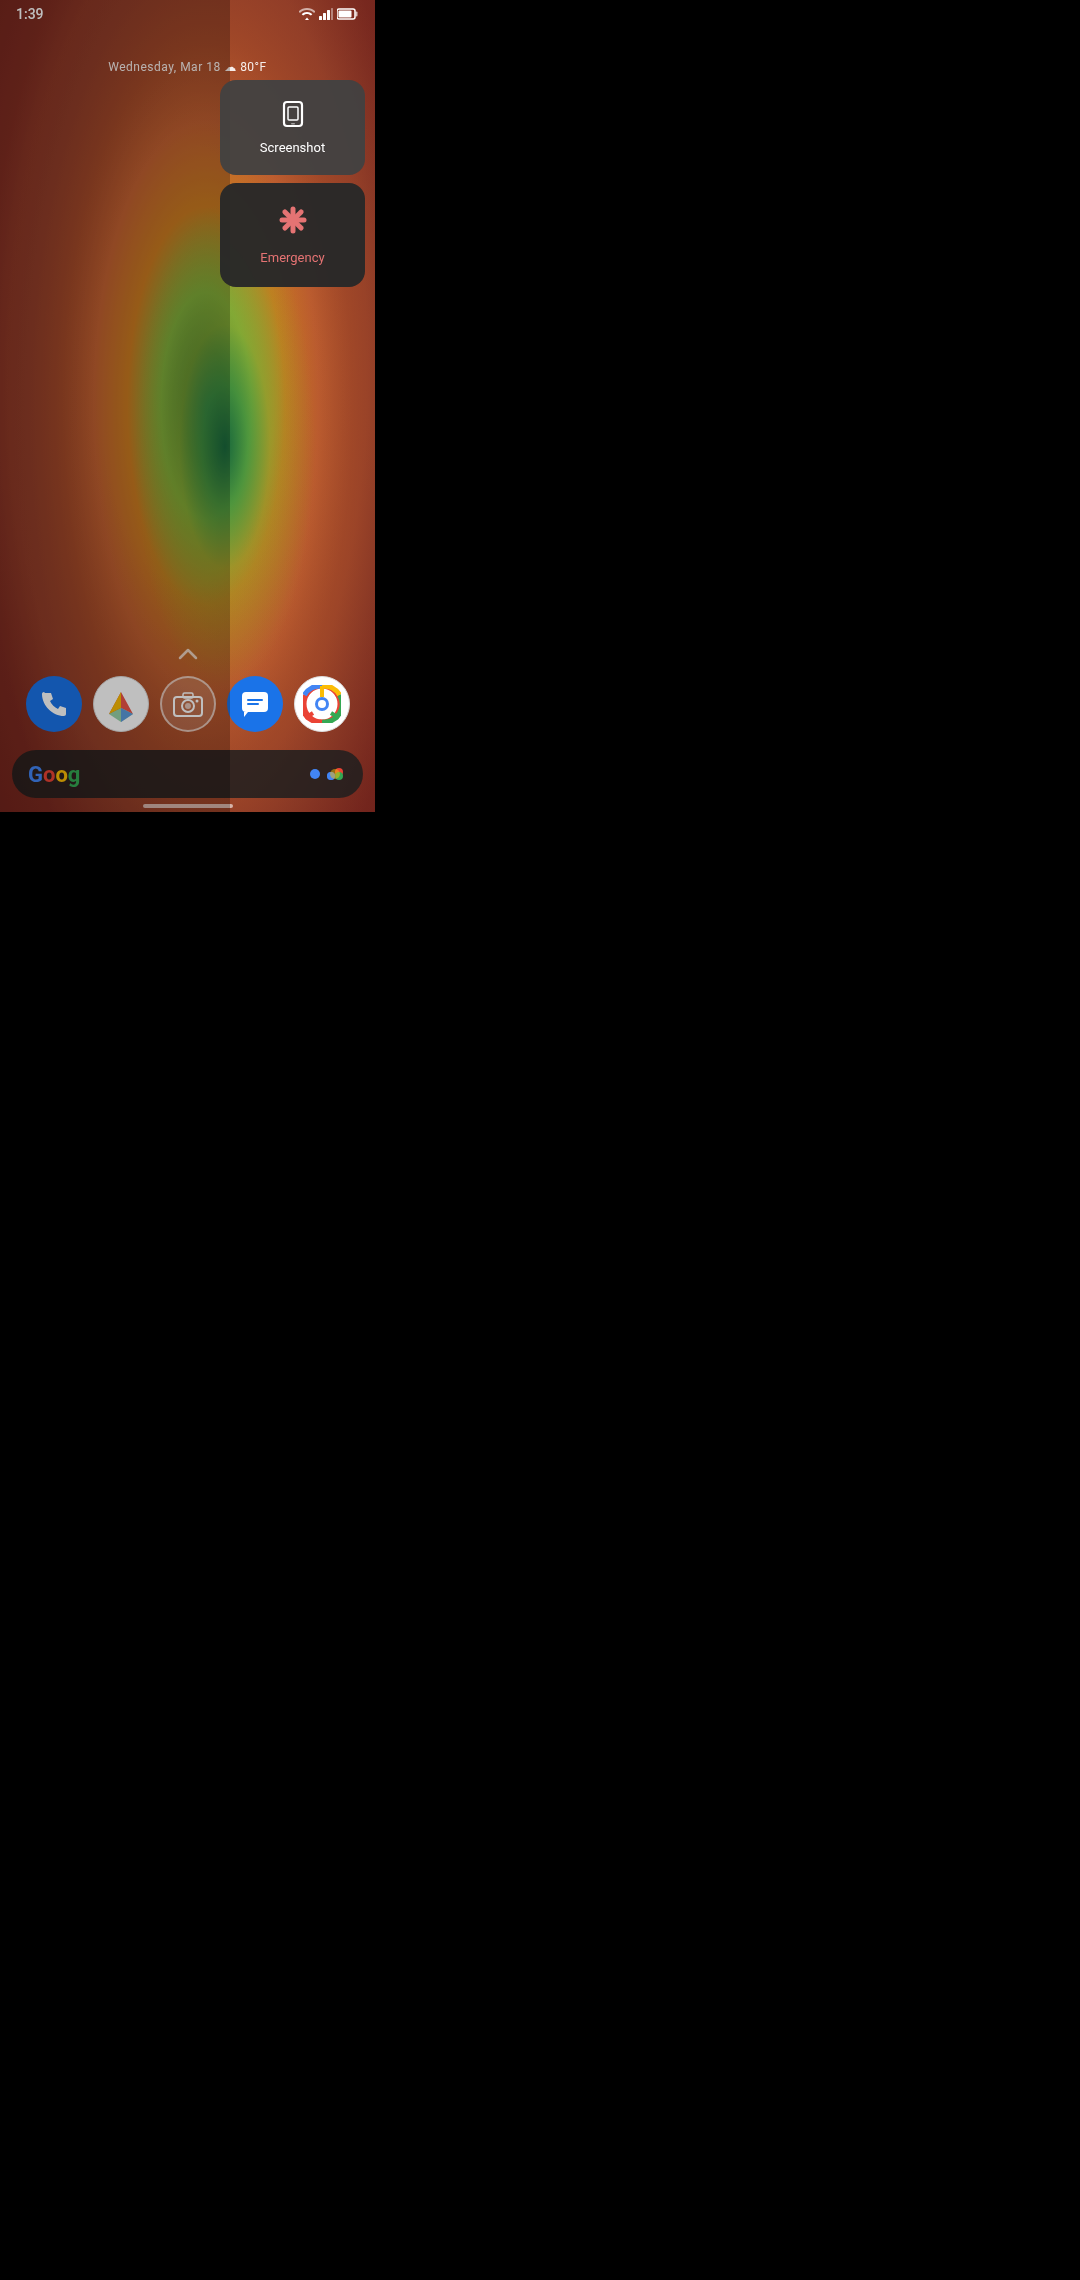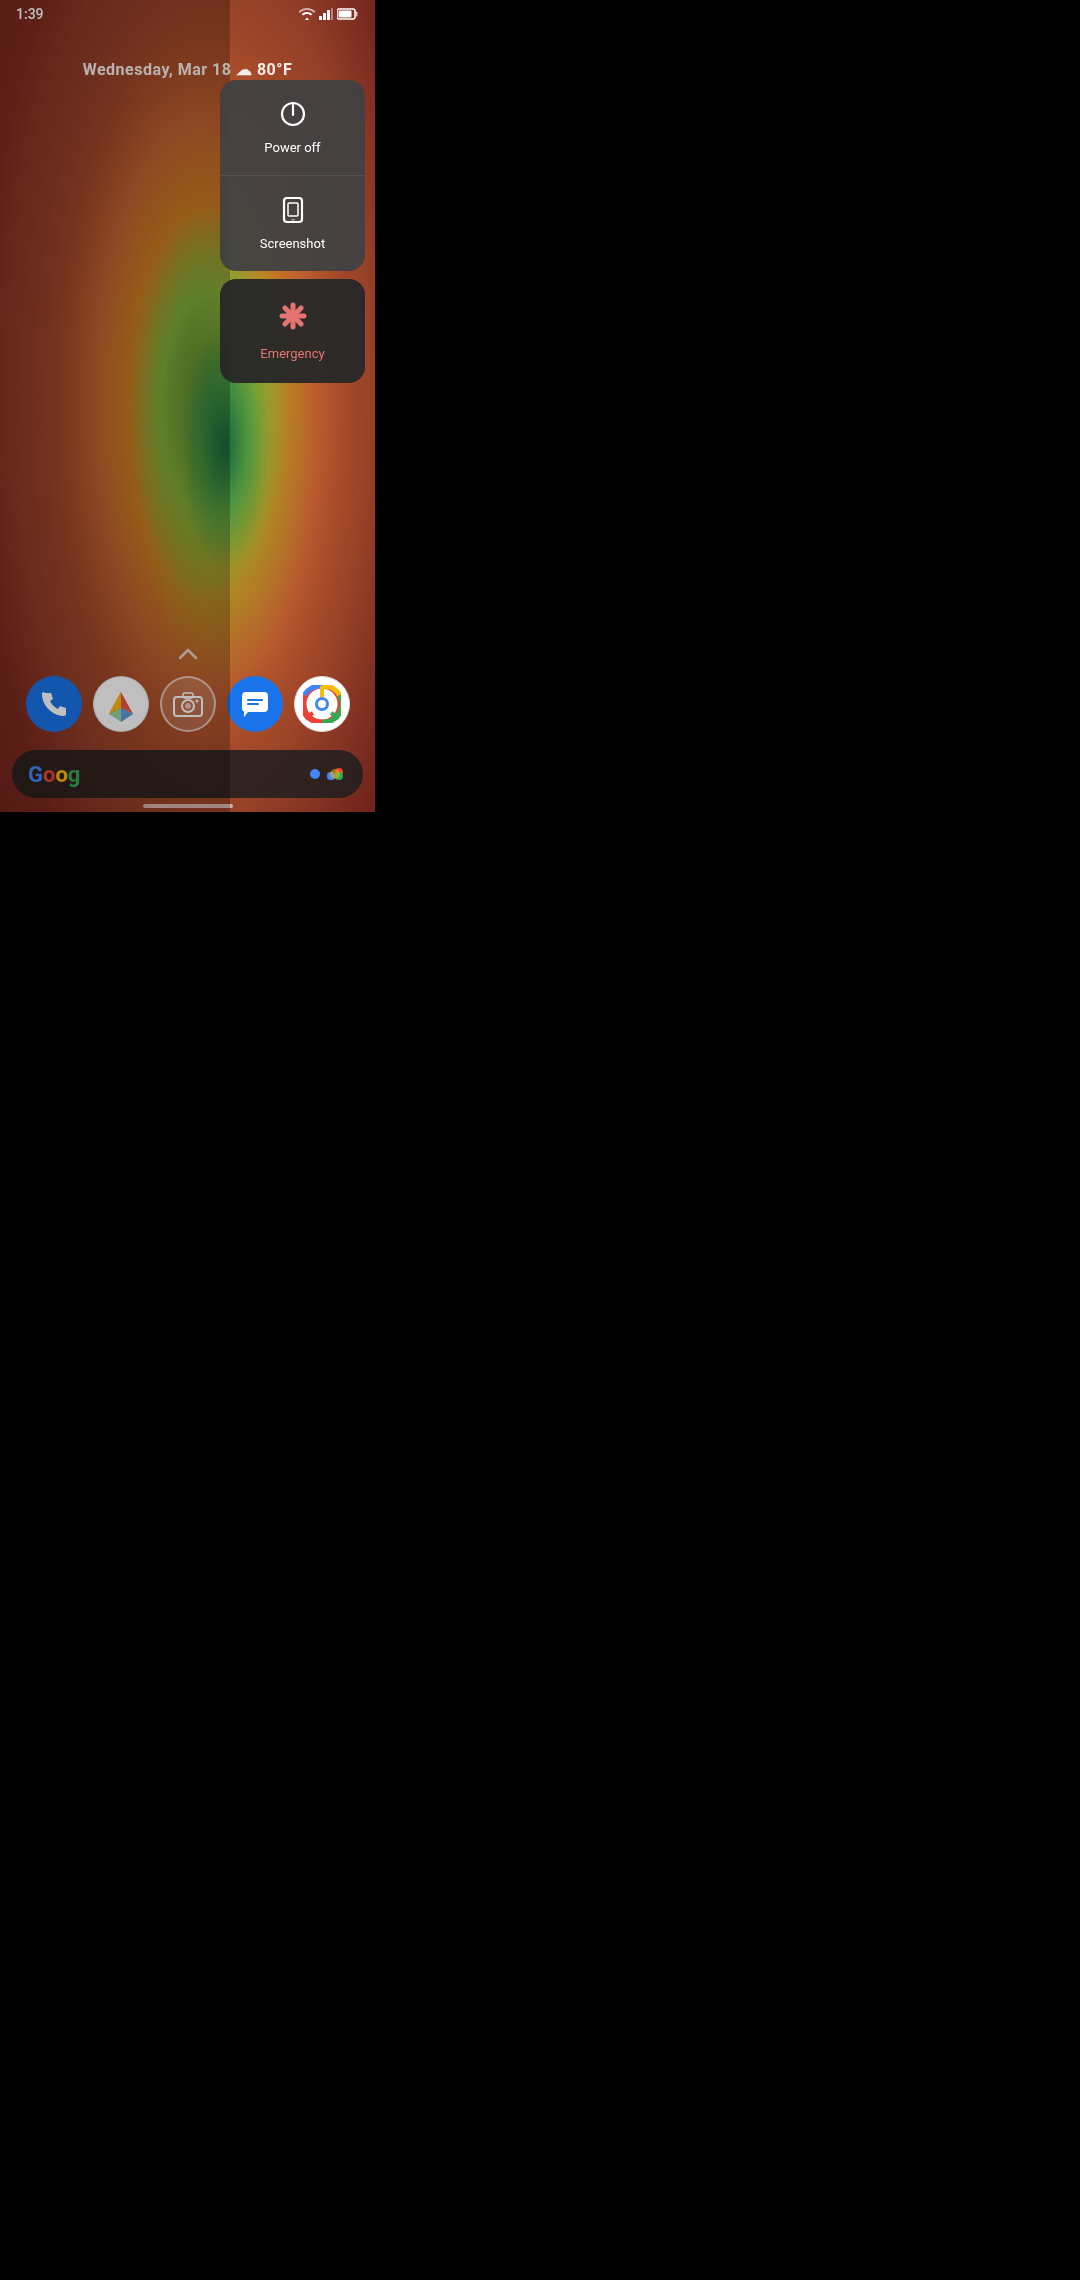--- a/index.html
+++ b/index.html
@@ -84,22 +84,22 @@
     }
 
     
     .date-weather {
       position: absolute;
       top: 60px;
       left: 0;
       right: 0;
       text-align: center;
       color: rgba(255,255,255,0.9);
-      font-size: 16px;
-      font-weight: 700;
+      font-size: 12px;
+      font-weight: 400;
       letter-spacing: 0.5px;
       z-index: 10;
     }
 
     
     .power-menu {
       position: absolute;
       top: 80px;
       right: 10px;
       width: 145px;
@@ -327,30 +327,20 @@
     </svg>
   </div>
 </div>
 
 <div class="date-weather">Wednesday, Mar 18  ☁ 80°F</div>
 
 <div class="power-menu">
 
   <div class="power-menu-main">
 
-    <div class="menu-item">
-      <div class="menu-icon">
-        <svg width="28" height="28" viewBox="0 0 28 28" fill="none">
-          <circle cx="14" cy="14" r="11" stroke="white" stroke-width="2.2"></circle>
-          <rect x="12.9" y="4" width="2.2" height="12" rx="1.1" fill="white"></rect>
-          <path d="M7 9C5.1 10.7 4 13.2 4 16C4 21.5 8.5 26 14 26C19.5 26 24 21.5 24 16C24 13.2 22.9 10.7 21 9" stroke="none"></path>
-        </svg>
-      </div>
-      <span class="menu-label">Power off</span>
-    </div>
 
 
 
     <div class="menu-item">
       <div class="menu-icon">
         <svg width="24" height="28" viewBox="0 0 24 28" fill="none">
           <rect x="3" y="2" width="18" height="24" rx="3" stroke="white" stroke-width="2.2"></rect>
           <rect x="7" y="7" width="10" height="13" rx="1" stroke="white" stroke-width="1.5"></rect>
           <circle cx="12" cy="24" r="0" fill="none"></circle>
           <rect x="10" y="23" width="4" height="1.5" rx="0.75" fill="white" opacity="0.5"></rect>

